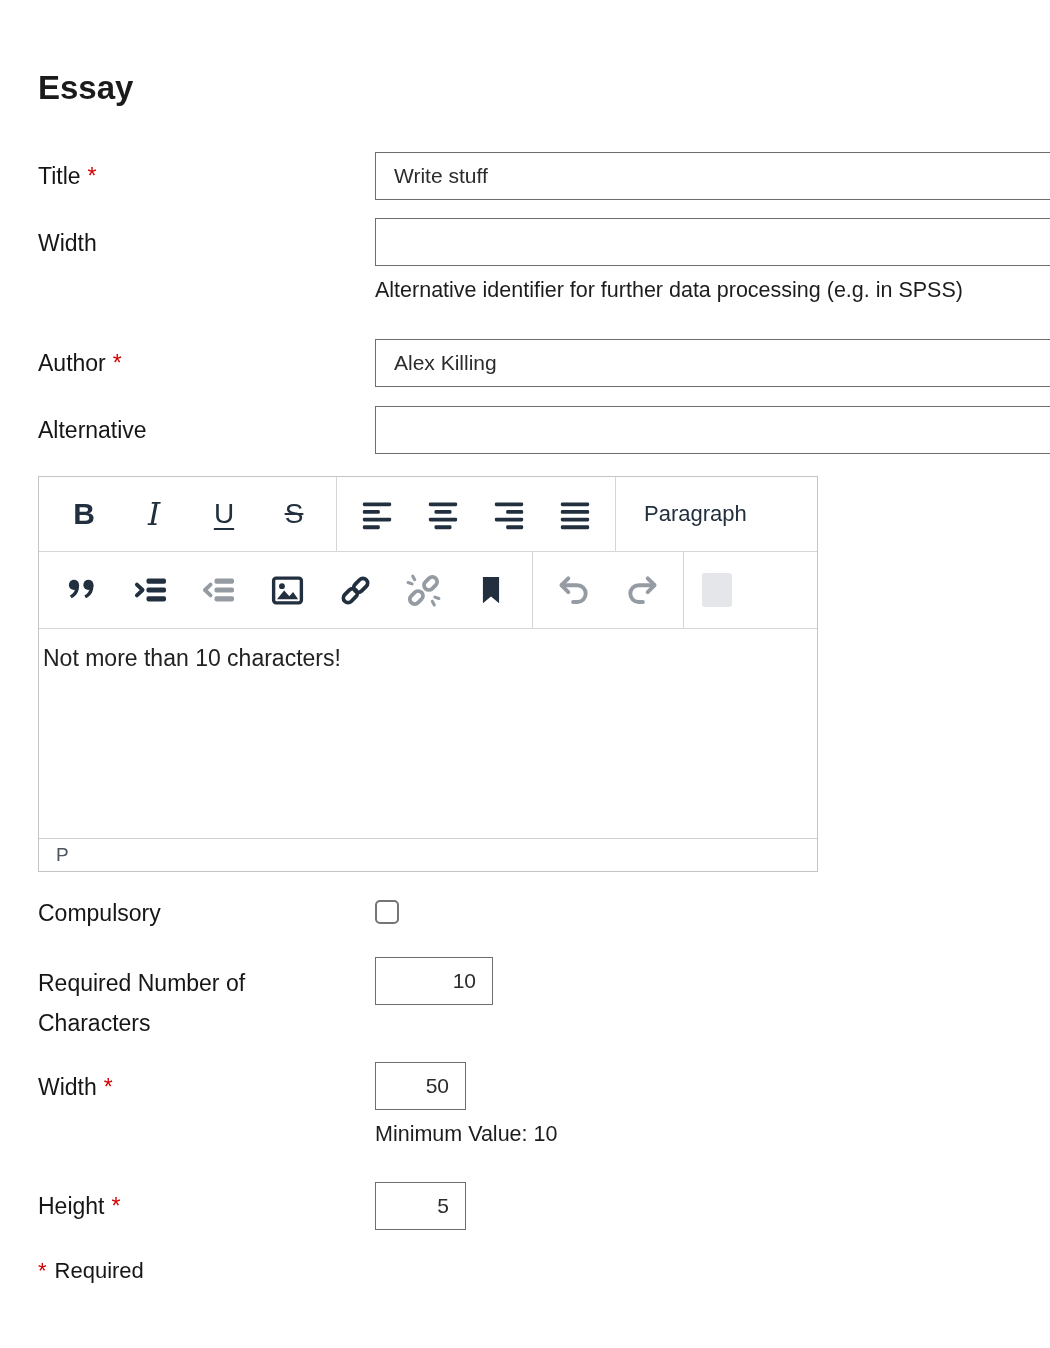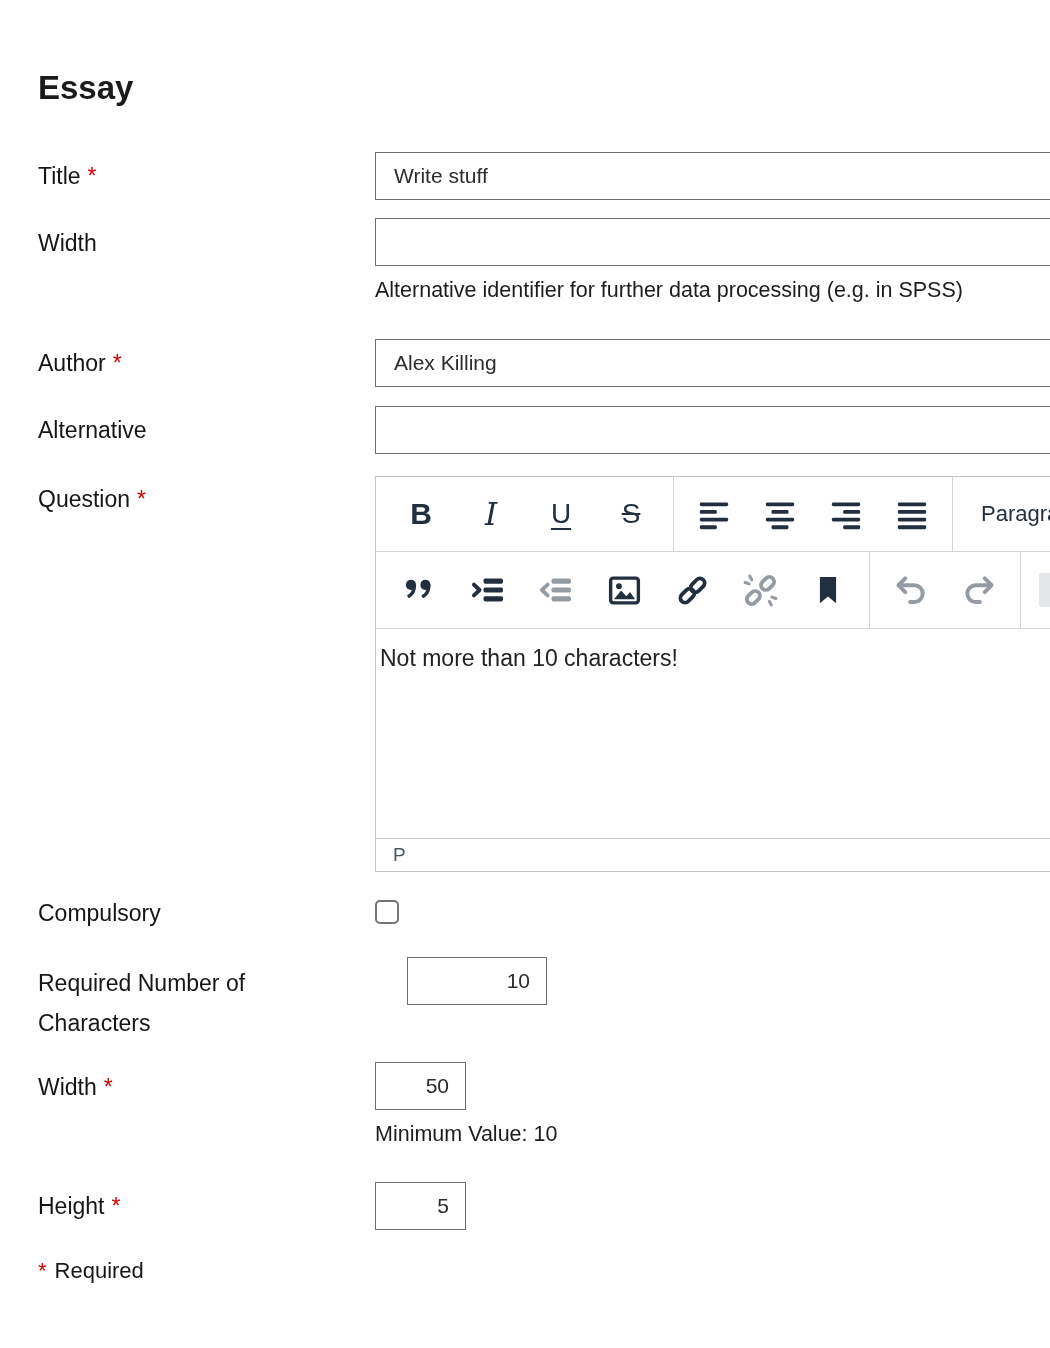--- a/index.html
+++ b/index.html
@@ -20,21 +20,21 @@
   .text-input {
     width:760px; height:48px; border:1.5px solid #6e6e6e; border-radius:0;
     background:#fff; color:#2c2c2c; font-size:21px; font-family:inherit;
     padding:0 18px; outline:none; display:block;
   }
   .num-input {
     height:48px; border:1.5px solid #6e6e6e; border-radius:0; background:#fff;
     color:#2c2c2c; font-size:21px; font-family:inherit; text-align:right;
     padding:0 16px; outline:none; display:block;
   }
-  .num-lg { width:140px;margin-left:32px; }
+  .num-lg { width:118px; }
   .num-sm { width:91px; }
   .helper { font-size:21.5px; line-height:24px; color:#1d1d1d; margin-top:12px; white-space:nowrap; }
 
   
   .mt-title { margin-top:46px; }
   .mt-label { margin-top:18px; }
   .mt-author { margin-top:37px; }
   .mt-desc { margin-top:19px; }
   .mt-question { margin-top:22px; }
   .mt-compulsory { margin-top:28px; }
@@ -122,21 +122,20 @@
   </div>
 
   <div class="row mt-desc">
     <div class="label-col"><span>Alternative</span></div>
     <div class="ctl-col">
       <input class="text-input" type="text" value="" style="">
     </div>
   </div>
 
   <div class="row top mt-question">
-    <div class="label-col q-label"><span>Question</span><span class="req">*</span></div>
     <div class="ctl-col">
       <div class="editor">
 
         <div class="tb-row">
           <div class="tb-group" style="padding-left:10px;">
             <button class="tb-btn">
                 <span class="g-bold">B</span>
               </button>
             <button class="tb-btn">
                 <span class="g-italic">I</span>

